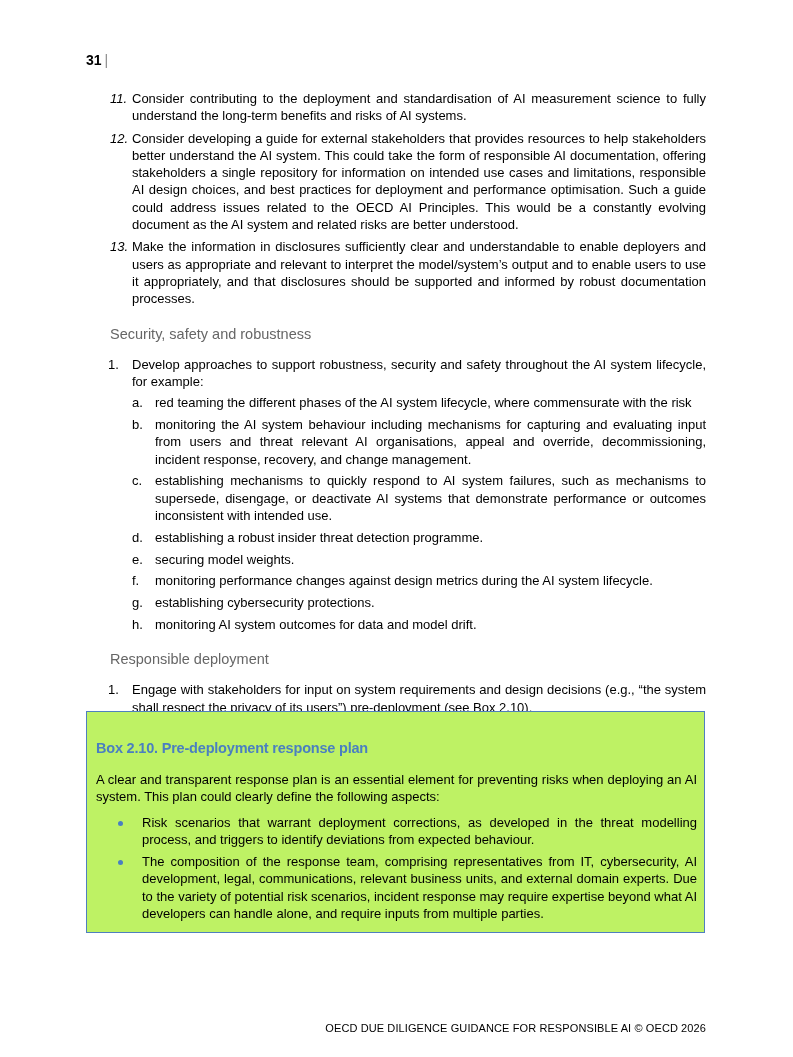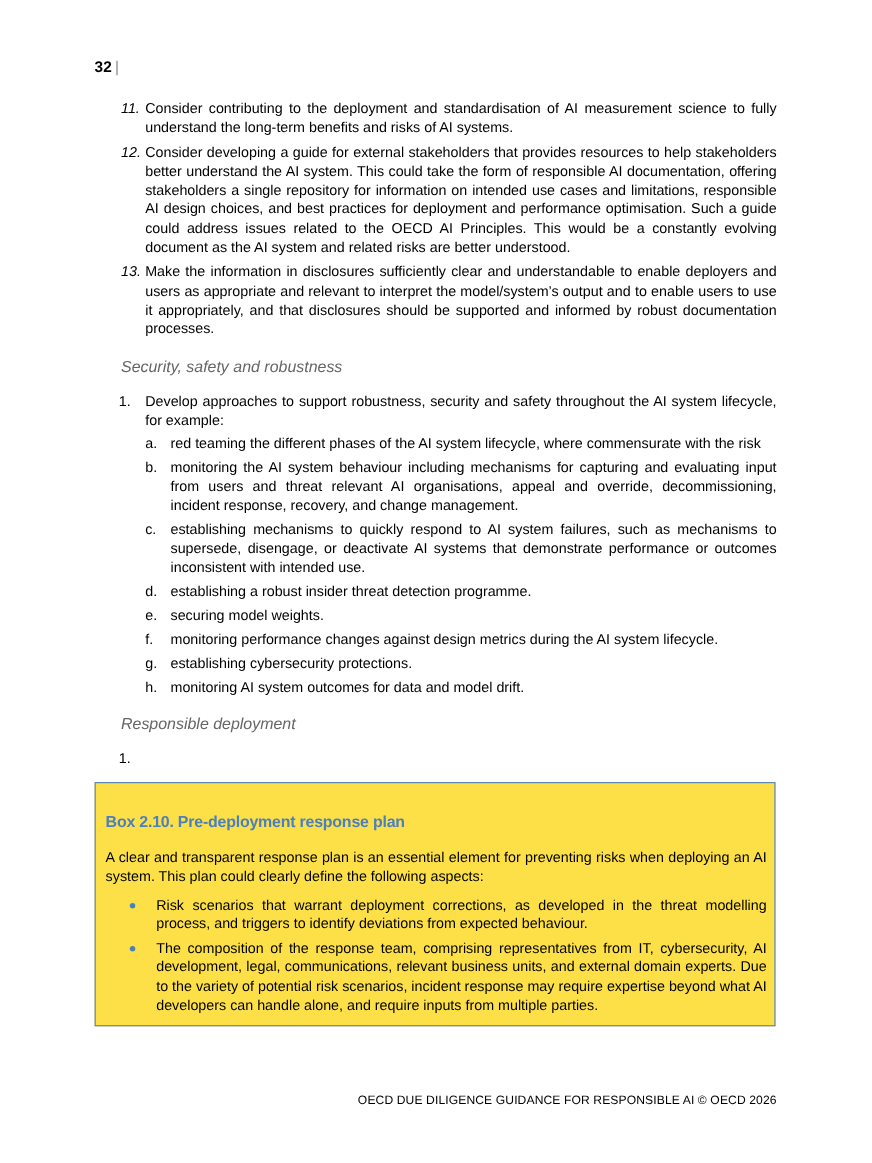--- a/index.html
+++ b/index.html
@@ -5,42 +5,42 @@
   html, body { margin: 0; padding: 0; background: #ffffff; }
   body { width: 793px; height: 1057px; position: relative; overflow: hidden;
          font-family: "Liberation Sans", sans-serif; color: #000; }
   .page-num { position: absolute; left: 86px; top: 52px; font-size: 14px; font-weight: bold; }
   .page-num .sep { font-weight: normal; color: #888; margin-left: 3px; }
   .content { position: absolute; left: 108px; top: 90px; width: 598px; }
   .num-item { position: relative; padding-left: 24px; font-size: 13px; line-height: 17.3px;
               text-align: justify; margin-bottom: 5px; }
   .num-item .n { position: absolute; left: 0; top: 0; }
   .num-item.two .n { left: 2px; font-style: italic; }
-  .section-head { font-style: italic; color: #666; font-size: 14.5px; margin: 18px 0 14px 2px; }
+  .section-head { color: #666; font-size: 14.5px; margin: 18px 0 14px 2px; }
   .sub-list { margin-top: 4px; }
   .sub-item { position: relative; padding-left: 23px; font-size: 13px; line-height: 17.3px;
               text-align: justify; margin-bottom: 4.5px; }
   .sub-item .l { position: absolute; left: 0; top: 0; }
   .box { position: absolute; left: 86px; top: 711px; width: 619px; height: 222px;
-         background: #fde047; border: 1px solid #4f7fbf; box-sizing: border-box; }
+         background: #bef264; border: 1px solid #4f7fbf; box-sizing: border-box; }
   .box-title { position: absolute; left: 9px; top: 28px; font-weight: bold; font-size: 14.5px;
                color: #4a7fc1; letter-spacing: -0.2px; }
   .box-body { position: absolute; left: 9px; top: 59px; width: 601px; font-size: 13px;
               line-height: 17.3px; text-align: justify; }
   .bullets { margin-top: 8px; }
   .bullet { position: relative; padding-left: 46px; margin-bottom: 5px; text-align: justify; }
   .bullet .dot { position: absolute; left: 22px; top: 7px; width: 5px; height: 5px;
                  border-radius: 50%; background: #4a7fc1; }
-  .footer { position: absolute; right: 87px; top: 995px; font-size: 11px; letter-spacing: 0.1px; }
+  .footer { position: absolute; right: 87px; top: 1022px; font-size: 11px; letter-spacing: 0.1px; }
 </style>
 </head>
 <body>
 
 <div class="page-num">
-  <span>32</span><span class="sep">|</span>
+  <span>31</span><span class="sep">|</span>
 </div>
 
 <div class="content">
   <div class="num-item two">
     <span class="n">11.</span>
     <span>Consider contributing to the deployment and standardisation of AI measurement science to fully understand the long-term benefits and risks of AI systems.</span>
   </div>
   <div class="num-item two">
     <span class="n">12.</span>
     <span>Consider developing a guide for external stakeholders that provides resources to help stakeholders better understand the AI system. This could take the form of responsible AI documentation, offering stakeholders a single repository for information on intended use cases and limitations, responsible AI design choices, and best practices for deployment and performance optimisation. Such a guide could address issues related to the OECD AI Principles. This would be a constantly evolving document as the AI system and related risks are better understood.</span>
@@ -64,20 +64,21 @@
       <div class="sub-item"><span class="l">f.</span><span>monitoring performance changes against design metrics during the AI system lifecycle.</span></div>
       <div class="sub-item"><span class="l">g.</span><span>establishing cybersecurity protections.</span></div>
       <div class="sub-item"><span class="l">h.</span><span>monitoring AI system outcomes for data and model drift.</span></div>
     </div>
   </div>
 
   <div class="section-head">Responsible deployment</div>
 
   <div class="num-item">
     <span class="n">1.</span>
+    <span>Engage with stakeholders for input on system requirements and design decisions (e.g., “the system shall respect the privacy of its users”) pre-deployment (see Box 2.10).</span>
   </div>
 </div>
 
 <div class="box">
   <div class="box-title">Box 2.10. Pre-deployment response plan</div>
   <div class="box-body">
     <div>A clear and transparent response plan is an essential element for preventing risks when deploying an AI system. This plan could clearly define the following aspects:</div>
     <div class="bullets">
       <div class="bullet">
         <span class="dot"></span>

